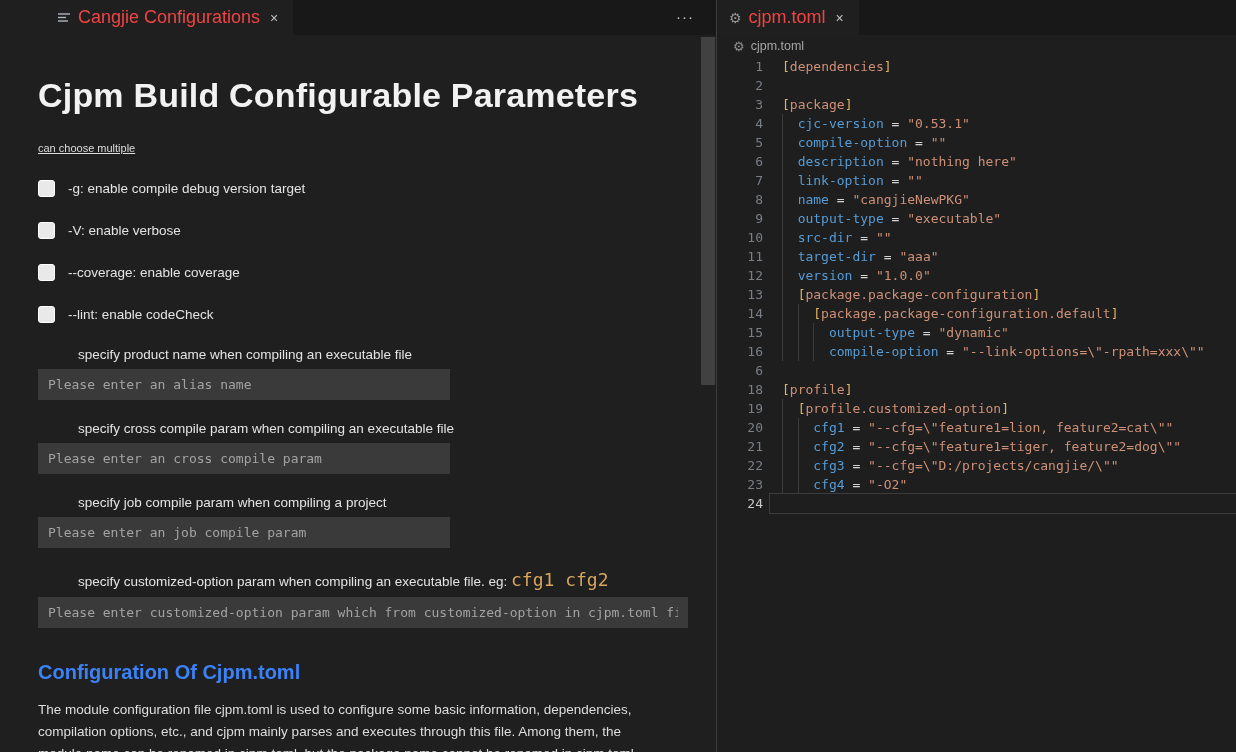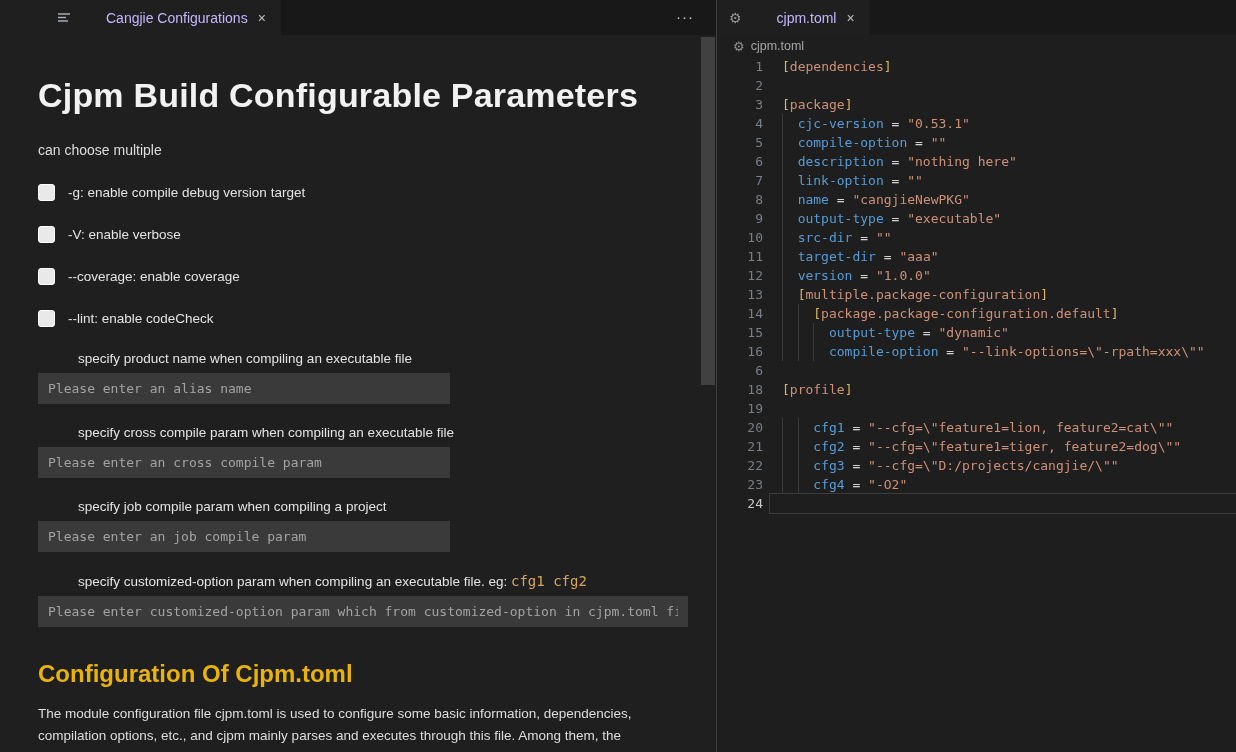--- a/index.html
+++ b/index.html
@@ -9,45 +9,45 @@
     background:#1f1f1f; font-family:"Liberation Sans", sans-serif;
     color:#e6e6e6; display:flex;
   }
   
   .left-pane { width:717px; height:100%; position:relative; border-right:1px solid #3c3c3c; background:#1f1f1f; display:flex; flex-direction:column; }
   .right-pane { flex:1; height:100%; background:#1e1e1e; display:flex; flex-direction:column; }
   
   .tabbar { height:35px; background:#181818; display:flex; align-items:stretch; flex:none; position:relative; }
   .tab { display:flex; align-items:center; background:#1f1f1f; padding:0 12px; gap:7px; cursor:pointer; }
   .tab.left-tab { padding-left:57px; }
-  .tab-title { font-size:14px; color:#c4b5fd; white-space:nowrap;margin-left:28px; }
+  .tab-title { font-size:18px; color:#ef4444; white-space:nowrap; }
   .tab-close { color:#c0c0c0; font-size:14px; line-height:1; padding:1px 3px; border-radius:3px; }
   .more-actions { position:absolute; right:22px; top:8px; color:#c5c5c5; font-size:15px; letter-spacing:1px; cursor:pointer; }
   .list-icon svg { display:block; }
   .gear-icon { color:#949494; font-size:14px; line-height:1; }
   
   .webview { flex:1; position:relative; padding:0 0 0 38px; overflow:hidden; background:#1f1f1f; }
   .wv-scrollbar { position:absolute; right:1px; top:2px; width:14px; height:348px; background:rgba(121,121,121,0.38); }
   h1.wv-title { margin-top:41px; font-size:34px; font-weight:700; color:#f2f2f2; letter-spacing:.2px; }
-  .wv-sub { margin-top:27px; font-size:14px; color:#dddddd; }
+  .wv-sub { margin-top:27px; font-size:11px; color:#dddddd;text-decoration:underline; }
   .cb-list { margin-top:13px; }
   .cb-row { display:flex; align-items:center; height:42px; gap:13px; }
   .cb-box { width:17px; height:17px; background:#e9e9e9; border:1px solid #ffffff; border-radius:3px; flex:none; cursor:pointer; }
   .cb-label { font-size:13.5px; color:#e3e3e3; }
   .fields { margin-top:12px; }
   .field { margin-bottom:21px; }
   .field-label { font-size:13.5px; color:#e3e3e3; margin-bottom:7px;margin-left:40px; }
-  .field-label code { font-family:"DejaVu Sans Mono", monospace; font-size:14px; color:var(--c-labelcode); }
+  .field-label code { font-family:"DejaVu Sans Mono", monospace; font-size:18px; color:var(--c-labelcode); }
   .field input {
     display:block; width:412px; height:31px; background:#3a3a3a; border:none; outline:none;
     font-family:"DejaVu Sans Mono", monospace; font-size:13px; color:#cccccc; padding:0 10px;
   }
   .field input::placeholder { color:#a3a3a3; opacity:1; }
   .field.wide input { width:650px; }
-  h2.wv-title2 { margin-top:33px; font-size:24px; font-weight:700; color:#eab308; }
+  h2.wv-title2 { margin-top:33px; font-size:20px; font-weight:700; color:#3b82f6; }
   .wv-paragraph { margin-top:15px; font-size:13.5px; line-height:1.62; color:#dedede; max-width:620px; }
   
   .breadcrumb { height:22px; display:flex; align-items:center; gap:6px; padding-left:16px; flex:none; background:#1e1e1e; }
   .breadcrumb .gear-icon { font-size:13px; color:#8f8f8f; }
   .breadcrumb-text { font-size:12.5px; color:#a5a5a5; cursor:pointer; }
   .editor { flex:1; overflow:hidden; font-family:"DejaVu Sans Mono", monospace; font-size:13px; line-height:19px; background:#1e1e1e; }
   .cl { display:flex; height:19px; white-space:pre; }
   .ln { width:46px; text-align:right; color:#787f86; flex:none; user-select:none; }
   .lc { flex:1; margin-left:19px; position:relative; }
   .cl.active .ln { color:#c8c8c8; }
@@ -145,27 +145,27 @@
         <div class="cl"><span class="ln">3</span><span class="lc"><span class="tok-b">[</span><span class="tok-n">package</span><span class="tok-b">]</span></span></div>
         <div class="cl"><span class="ln">4</span><span class="lc"><span class="iu"></span><span class="tok-k">cjc-version</span><span class="tok-o"> = </span><span class="tok-s">"0.53.1"</span></span></div>
         <div class="cl"><span class="ln">5</span><span class="lc"><span class="iu"></span><span class="tok-k">compile-option</span><span class="tok-o"> = </span><span class="tok-s">""</span></span></div>
         <div class="cl"><span class="ln">6</span><span class="lc"><span class="iu"></span><span class="tok-k">description</span><span class="tok-o"> = </span><span class="tok-s">"nothing here"</span></span></div>
         <div class="cl"><span class="ln">7</span><span class="lc"><span class="iu"></span><span class="tok-k">link-option</span><span class="tok-o"> = </span><span class="tok-s">""</span></span></div>
         <div class="cl"><span class="ln">8</span><span class="lc"><span class="iu"></span><span class="tok-k">name</span><span class="tok-o"> = </span><span class="tok-s">"cangjieNewPKG"</span></span></div>
         <div class="cl"><span class="ln">9</span><span class="lc"><span class="iu"></span><span class="tok-k">output-type</span><span class="tok-o"> = </span><span class="tok-s">"executable"</span></span></div>
         <div class="cl"><span class="ln">10</span><span class="lc"><span class="iu"></span><span class="tok-k">src-dir</span><span class="tok-o"> = </span><span class="tok-s">""</span></span></div>
         <div class="cl"><span class="ln">11</span><span class="lc"><span class="iu"></span><span class="tok-k">target-dir</span><span class="tok-o"> = </span><span class="tok-s">"aaa"</span></span></div>
         <div class="cl"><span class="ln">12</span><span class="lc"><span class="iu"></span><span class="tok-k">version</span><span class="tok-o"> = </span><span class="tok-s">"1.0.0"</span></span></div>
-        <div class="cl"><span class="ln">13</span><span class="lc"><span class="iu"></span><span class="tok-b">[</span><span class="tok-n">multiple.package-configuration</span><span class="tok-b">]</span></span></div>
+        <div class="cl"><span class="ln">13</span><span class="lc"><span class="iu"></span><span class="tok-b">[</span><span class="tok-n">package.package-configuration</span><span class="tok-b">]</span></span></div>
         <div class="cl"><span class="ln">14</span><span class="lc"><span class="iu"></span><span class="iu"></span><span class="tok-b">[</span><span class="tok-n">package.package-configuration.default</span><span class="tok-b">]</span></span></div>
         <div class="cl"><span class="ln">15</span><span class="lc"><span class="iu"></span><span class="iu"></span><span class="iu"></span><span class="tok-k">output-type</span><span class="tok-o"> = </span><span class="tok-s">"dynamic"</span></span></div>
         <div class="cl"><span class="ln">16</span><span class="lc"><span class="iu"></span><span class="iu"></span><span class="iu"></span><span class="tok-k">compile-option</span><span class="tok-o"> = </span><span class="tok-s">"--link-options=\"-rpath=xxx\""</span></span></div>
         <div class="cl"><span class="ln">6</span><span class="lc"></span></div>
         <div class="cl"><span class="ln">18</span><span class="lc"><span class="tok-b">[</span><span class="tok-n">profile</span><span class="tok-b">]</span></span></div>
-        <div class="cl"><span class="ln">19</span></div>
+        <div class="cl"><span class="ln">19</span><span class="lc"><span class="iu"></span><span class="tok-b">[</span><span class="tok-n">profile.customized-option</span><span class="tok-b">]</span></span></div>
         <div class="cl"><span class="ln">20</span><span class="lc"><span class="iu"></span><span class="iu"></span><span class="tok-k">cfg1</span><span class="tok-o"> = </span><span class="tok-s">"--cfg=\"feature1=lion, feature2=cat\""</span></span></div>
         <div class="cl"><span class="ln">21</span><span class="lc"><span class="iu"></span><span class="iu"></span><span class="tok-k">cfg2</span><span class="tok-o"> = </span><span class="tok-s">"--cfg=\"feature1=tiger, feature2=dog\""</span></span></div>
         <div class="cl"><span class="ln">22</span><span class="lc"><span class="iu"></span><span class="iu"></span><span class="tok-k">cfg3</span><span class="tok-o"> = </span><span class="tok-s">"--cfg=\"D:/projects/cangjie/\""</span></span></div>
         <div class="cl"><span class="ln">23</span><span class="lc"><span class="iu"></span><span class="iu"></span><span class="tok-k">cfg4</span><span class="tok-o"> = </span><span class="tok-s">"-O2"</span></span></div>
         <div class="cl active"><span class="ln">24</span><span class="lc"></span></div>
       </div>
   </div>
 
 </div>
 

